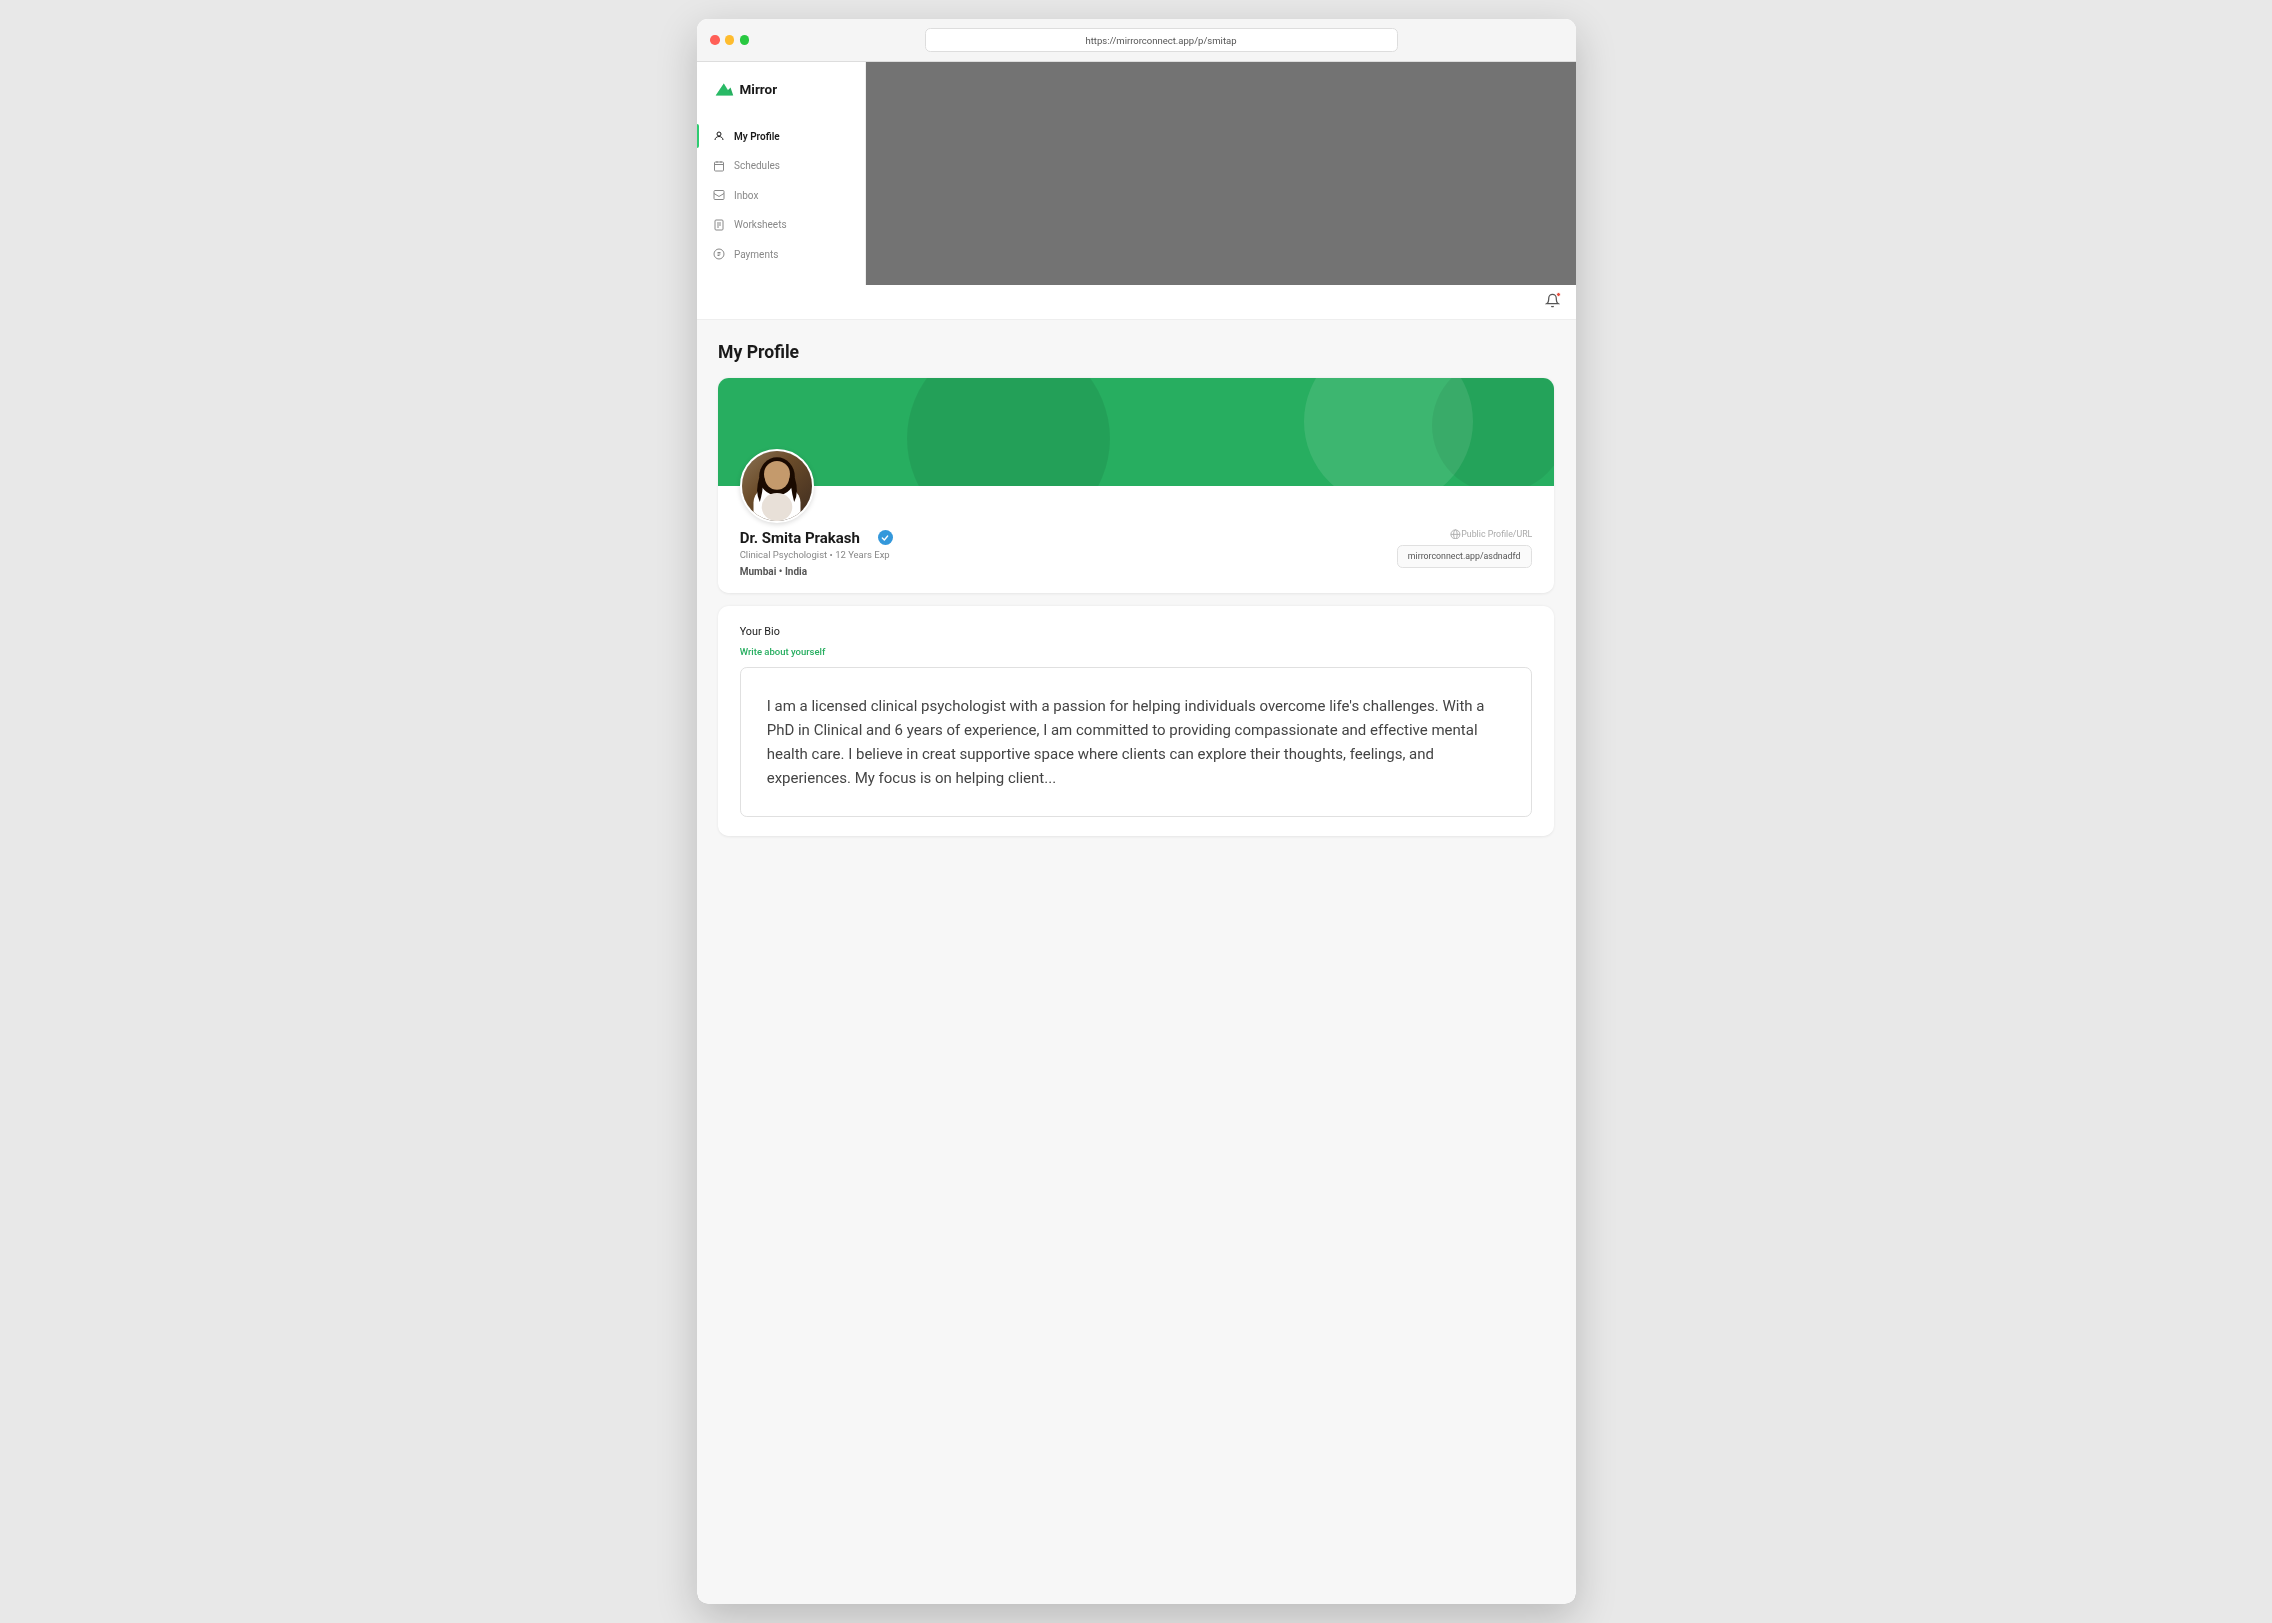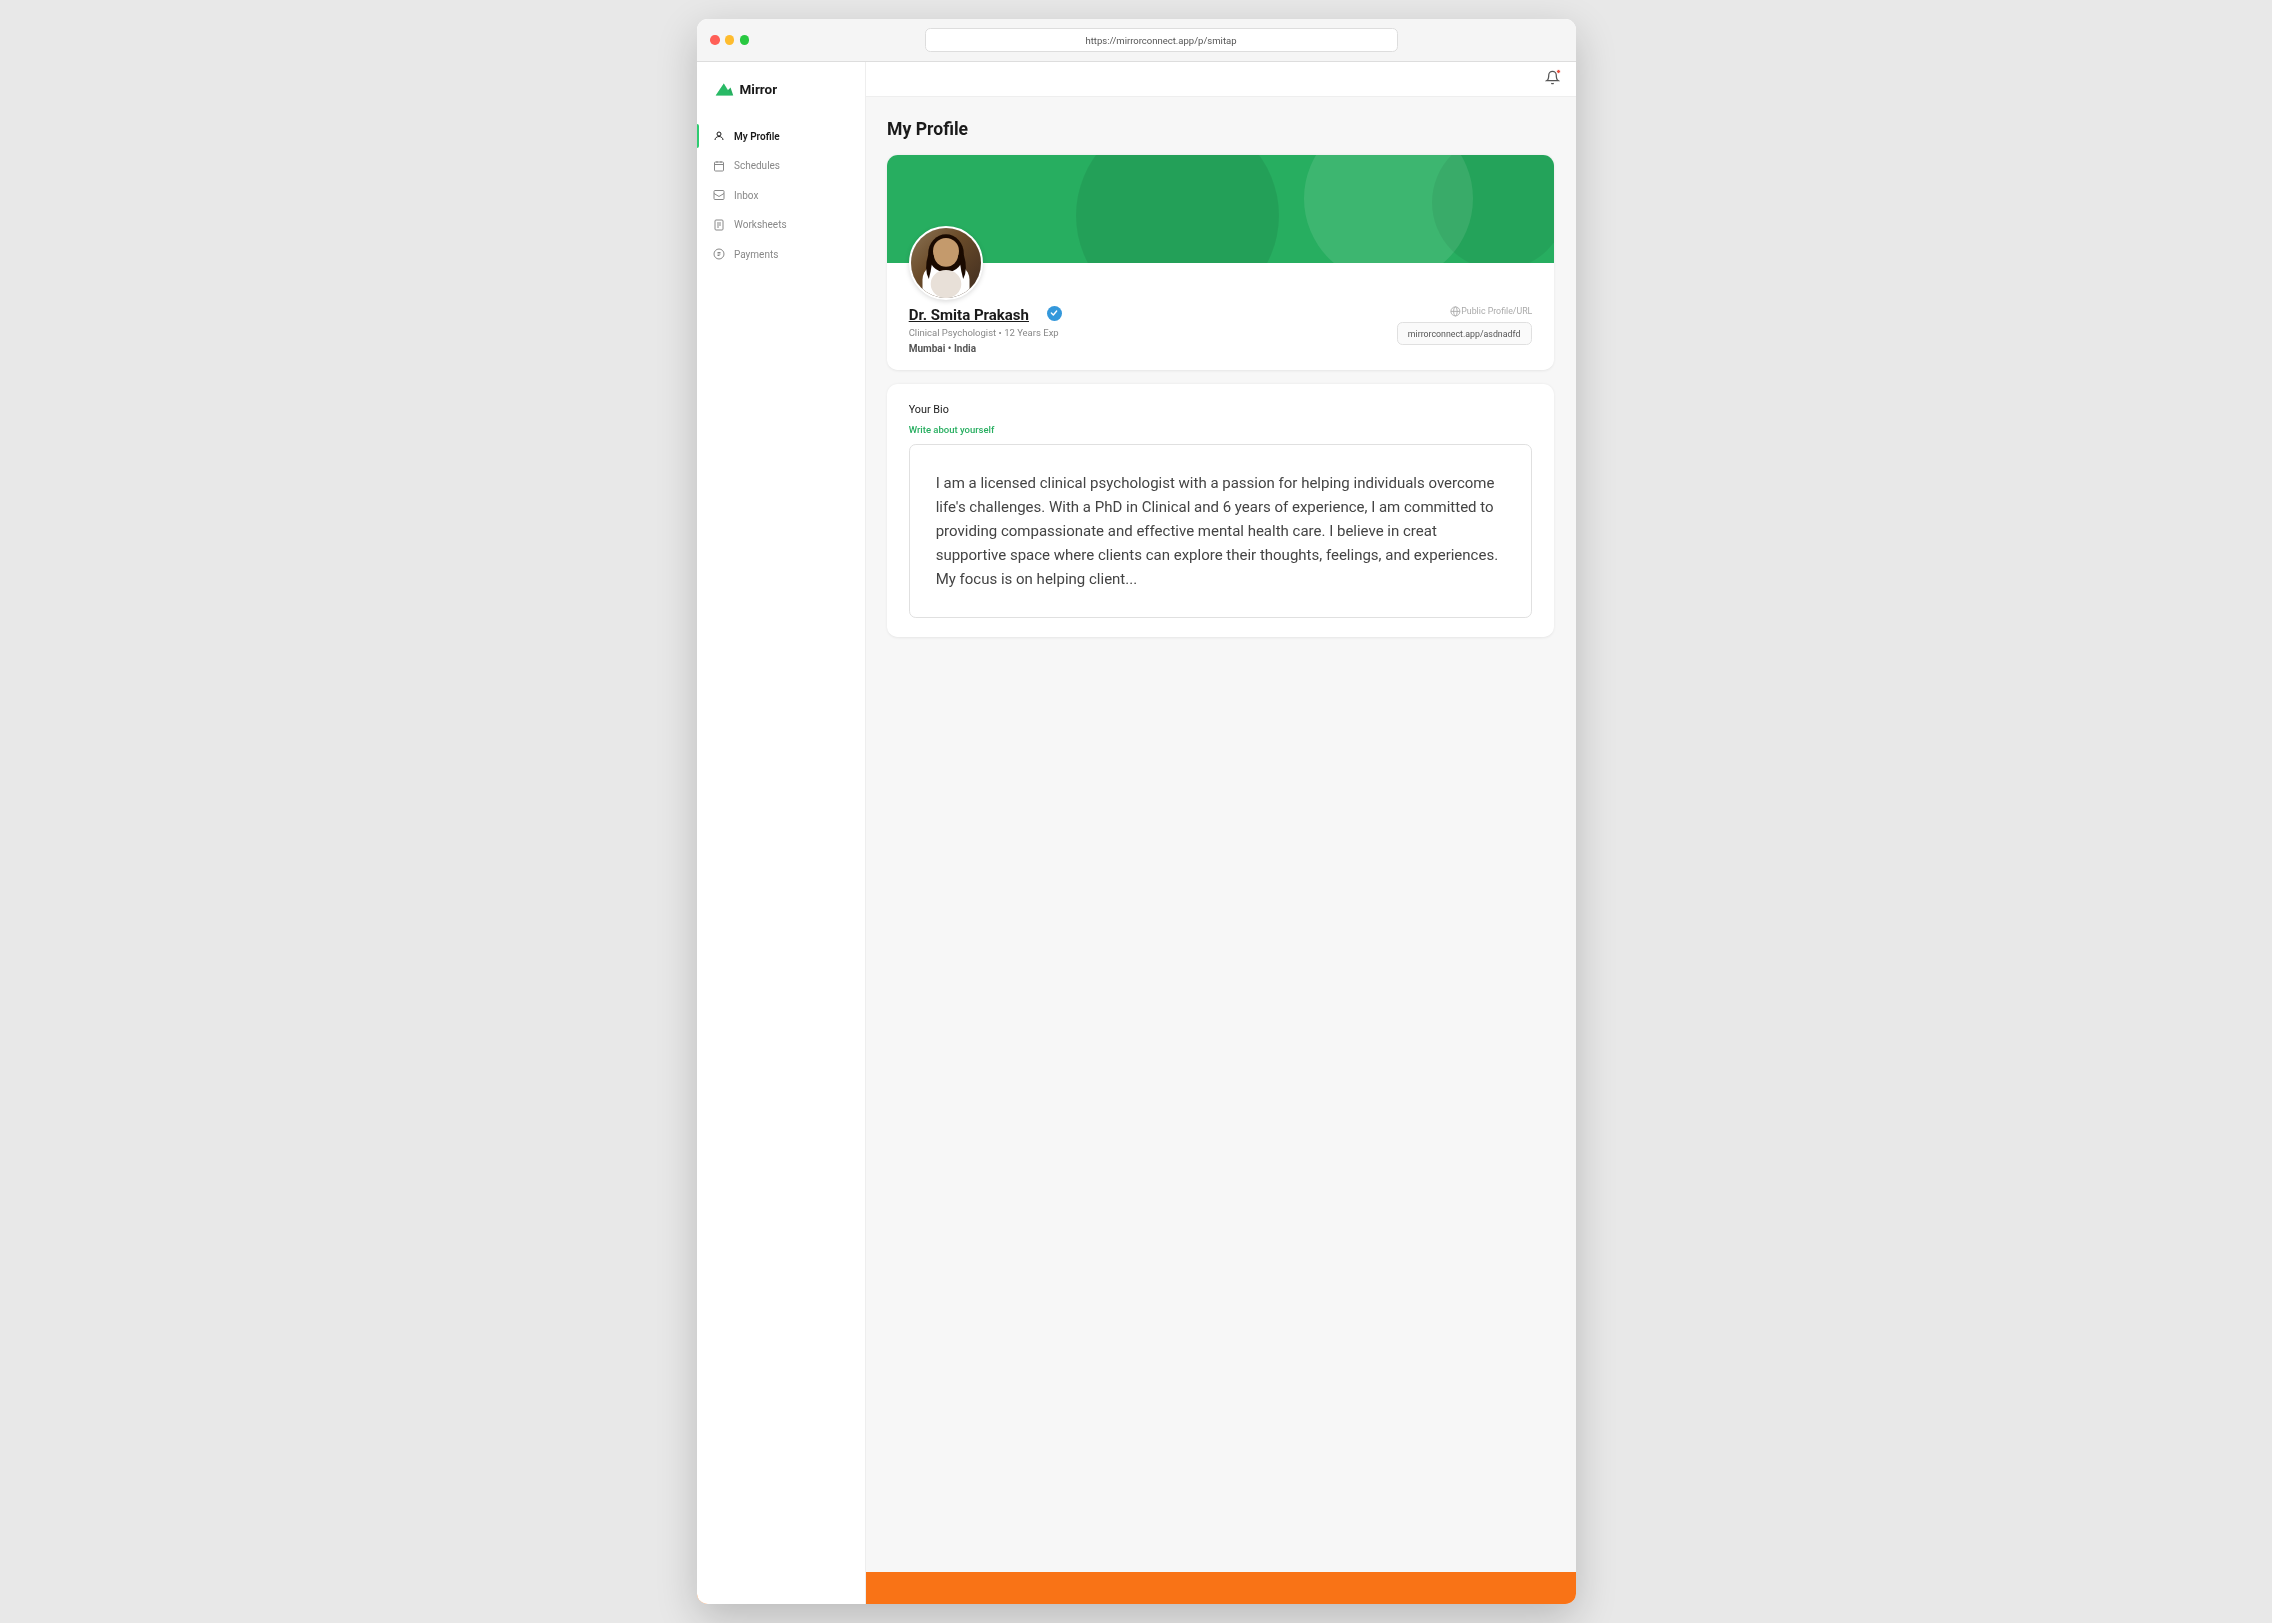--- a/index.html
+++ b/index.html
@@ -48,21 +48,22 @@
       text-align: center;
       color: #555;
       font-size: 9.5px;
       max-width: 473px;
       margin: 0 auto;
     }
     .app-container {
       display: flex;
       height: calc(100vh - 81px);
       min-height: 541px;
-      background: #f97316;
+      background: #737373;
+      flex-direction: column;
     }
     .sidebar {
       width: 169px;
       background: #fff;
       border-right: 0.7px solid #eee;
       padding: 16px 0;
       flex-shrink: 0;
     }
     .logo-area {
       display: flex;
@@ -241,23 +242,22 @@
       display: flex;
       justify-content: space-between;
       align-items: flex-start;
       padding-top: 43px;
     }
     .profile-name {
       font-size: 15px;
       font-weight: 700;
       color: #1a1a1a;
       display: flex;
-      align-items: flex-start;
+      align-items: center;
       gap: 18px;
-      text-decoration: underline;
     }
     .verified-badge {
       width: 15px;
       height: 15px;
       background: #3498db;
       border-radius: 50%;
       display: flex;
       align-items: center;
       justify-content: center;
       color: #fff;

